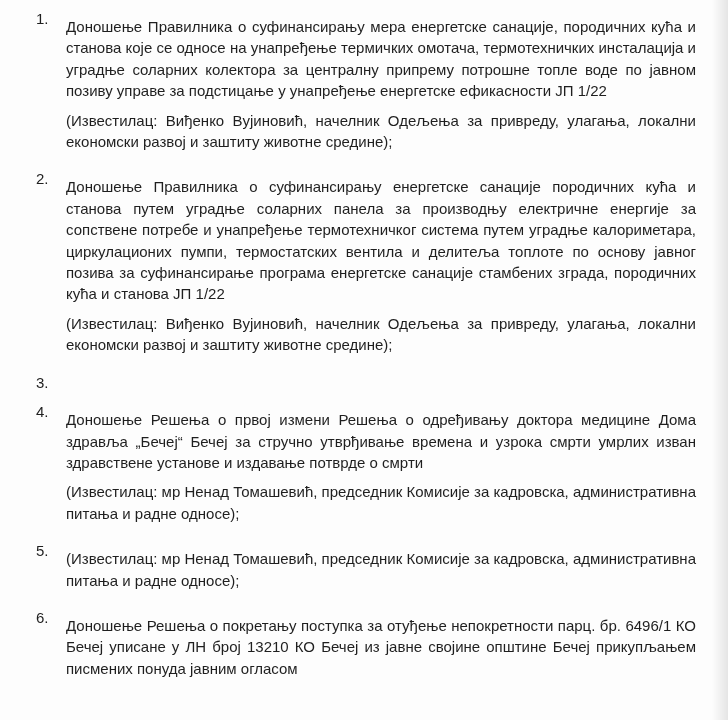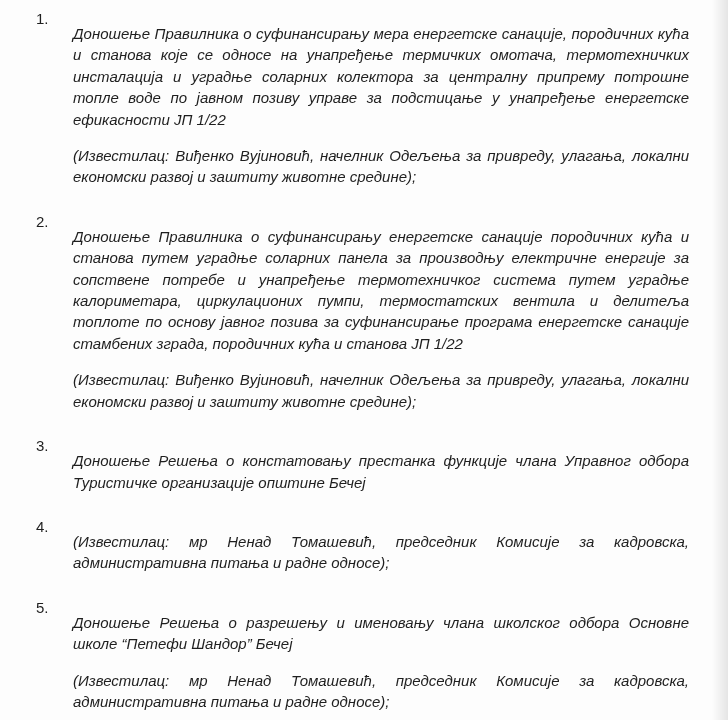--- a/index.html
+++ b/index.html
@@ -26,23 +26,22 @@
   .agenda-item {
     display: flex;
     margin: 0 0 8px 0;
   }
   .item-number {
     flex: 0 0 22px;
     width: 22px;
   }
   .item-body { flex: 1; min-width: 0; }
   .item-body p {
-    margin: 15px;
+    margin: 8px;
     text-align: justify;
-    font-style: italic;
   }
 </style>
 </head>
 <body>
 
 <div class="page">
 
   <div class="agenda-item">
     <div class="item-number">1.</div>
     <div class="item-body">
@@ -55,39 +54,39 @@
     <div class="item-number">2.</div>
     <div class="item-body">
       <p>Доношење Правилника о суфинансирању енергетске санације породичних кућа и станова путем уградње соларних панела за производњу електричне енергије за сопствене потребе и унапређење термотехничког система путем уградње калориметара, циркулационих пумпи, термостатских вентила и делитеља топлоте по основу јавног позива за суфинансирање програма енергетске санације стамбених зграда, породичних кућа и станова ЈП 1/22</p>
       <p>(Известилац: Виђенко Вујиновић, начелник Одељења за привреду, улагања, локални економски развој и заштиту животне средине);</p>
     </div>
   </div>
 
   <div class="agenda-item">
     <div class="item-number">3.</div>
     <div class="item-body">
-      <p>Доношење Решења о констатовању престанка функције члана Управног одбора Туристичке организације општине Бечеј</p>
     </div>
   </div>
 
   <div class="agenda-item">
     <div class="item-number">4.</div>
     <div class="item-body">
+      <p>Доношење Решења о првој измени Решења о одређивању доктора медицине Дома здравља „Бечеј“ Бечеј за стручно утврђивање времена и узрока смрти умрлих изван здравствене установе и издавање потврде о смрти</p>
       <p>(Известилац: мр Ненад Томашевић, председник Комисије за кадровска, административна питања и радне односе);</p>
     </div>
   </div>
 
   <div class="agenda-item">
     <div class="item-number">5.</div>
     <div class="item-body">
-      <p>Доношење Решења о разрешењу и именовању члана школског одбора Основне школе “Петефи Шандор” Бечеј</p>
       <p>(Известилац: мр Ненад Томашевић, председник Комисије за кадровска, административна питања и радне односе);</p>
     </div>
   </div>
 
   <div class="agenda-item">
     <div class="item-number">6.</div>
     <div class="item-body">
+      <p>Доношење Решења о покретању поступка за отуђење непокретности парц. бр. 6496/1 КО Бечеј уписане у ЛН број 13210 КО Бечеј из јавне својине општине Бечеј прикупљањем писмених понуда јавним огласом</p>
     </div>
   </div>
 
   <div class="scan-edge"></div>
 </div>
 
 </body></html>

